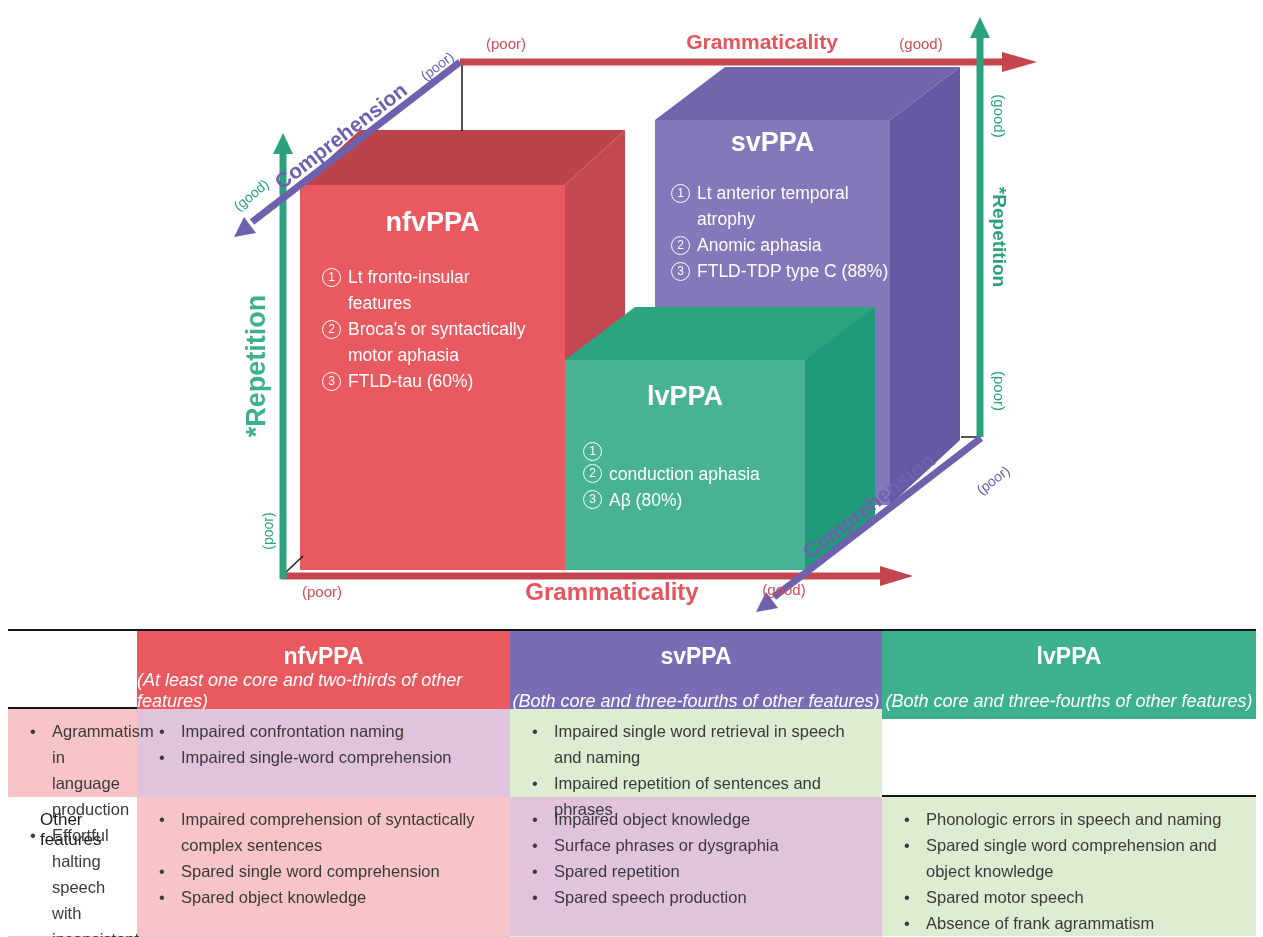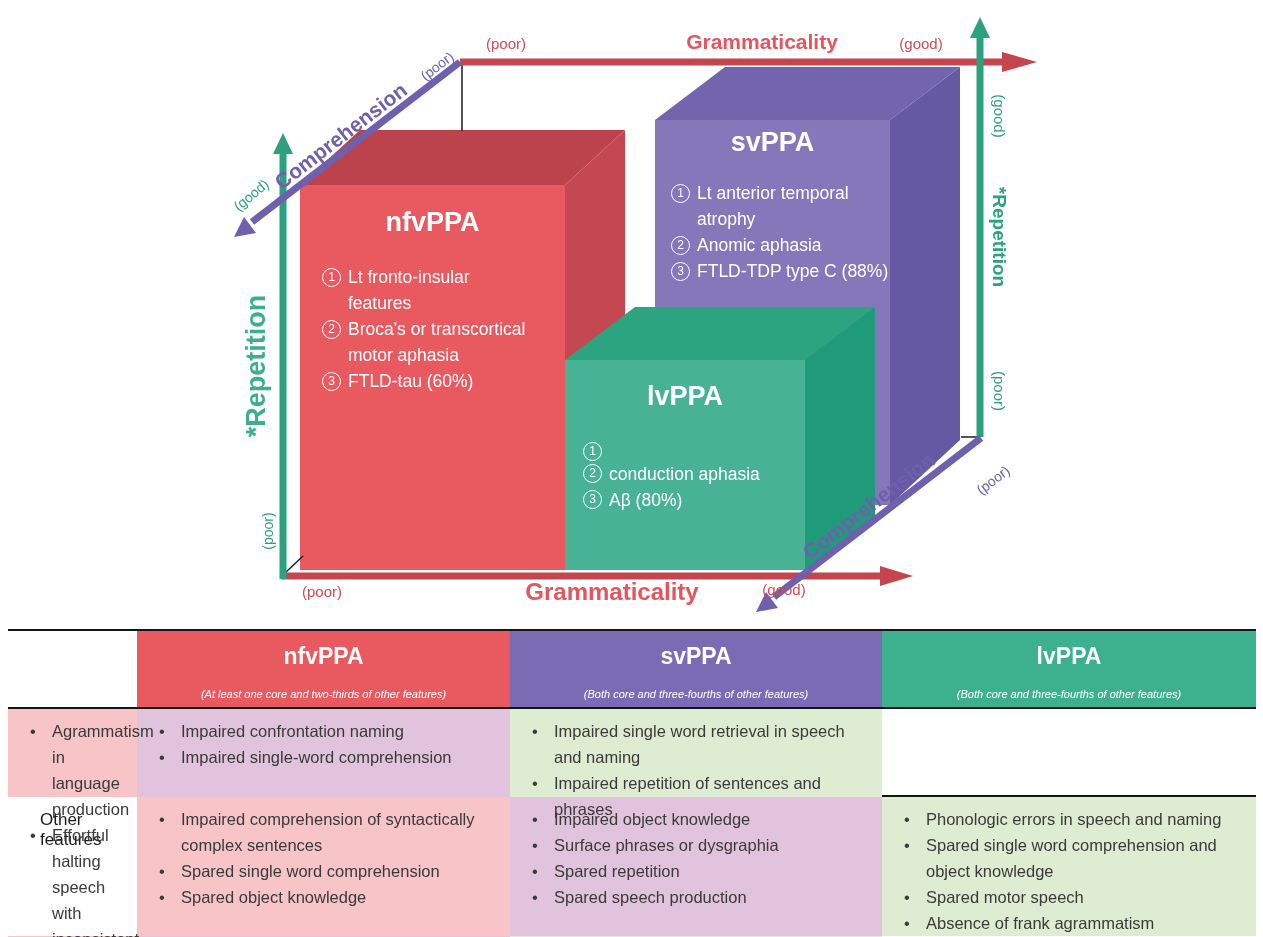--- a/index.html
+++ b/index.html
@@ -57,21 +57,21 @@
   
   .ppa-table{position:absolute;left:8px;top:629px;width:1248px;
              border-top:2px solid #151515;border-bottom:2px solid #151515;}
   .trow{display:grid;grid-template-columns:129px 373px 372px 374px;}
   .thead{height:76px;border-bottom:2px solid #151515;}
   .row-core{height:86px;border-bottom:2px solid #151515;}
   .row-other{height:135px;}
   .tcell{box-sizing:border-box;}
   .hcell{display:flex;flex-direction:column;align-items:center;color:#fff;}
   .hname{font-weight:bold;font-size:23px;margin-top:12px;}
-  .hcrit{font-style:italic;font-size:11px;margin-top:auto;margin-bottom:7px;}
+  .hcrit{font-style:italic;font-size:18px;margin-top:auto;margin-bottom:7px;}
   .h-red{background:#E95960;}
   .h-pur{background:#7A6CB4;}
   .h-grn{background:#3DB18E;}
   .b-red{background:#F7C4C7;}
   .b-pur{background:#E2C3DD;}
   .b-grn{background:#DEEDD2;}
   .rowlab{font-size:17px;color:#1a1a1a;padding:13px 0 0 32px;background:#fff;}
   .bcell ul{list-style:none;margin:0;padding:9px 6px 0 14px;}
   .bcell li{position:relative;padding-left:30px;font-size:16.5px;line-height:26px;color:#3A3A3A;}
   .bcell .blt{position:absolute;left:8px;top:0;}
@@ -159,21 +159,21 @@
     <div class="dlbl pur-s l-poor-br">(poor)</div>
 
     <div class="box-title" id="t-nfv">nfvPPA</div>
     <div class="box-items" id="i-nfv">
       <div class="bitem">
         <span class="cnum">1</span>
         <span class="btxt">Lt fronto-insular features</span>
       </div>
       <div class="bitem">
         <span class="cnum">2</span>
-        <span class="btxt">Broca's or transcortical motor aphasia</span>
+        <span class="btxt">Broca's or syntactically motor aphasia</span>
       </div>
       <div class="bitem">
         <span class="cnum">3</span>
         <span class="btxt">FTLD-tau (60%)</span>
       </div>
     </div>
 
     <div class="box-title" id="t-sv">svPPA</div>
     <div class="box-items" id="i-sv">
       <div class="bitem">

